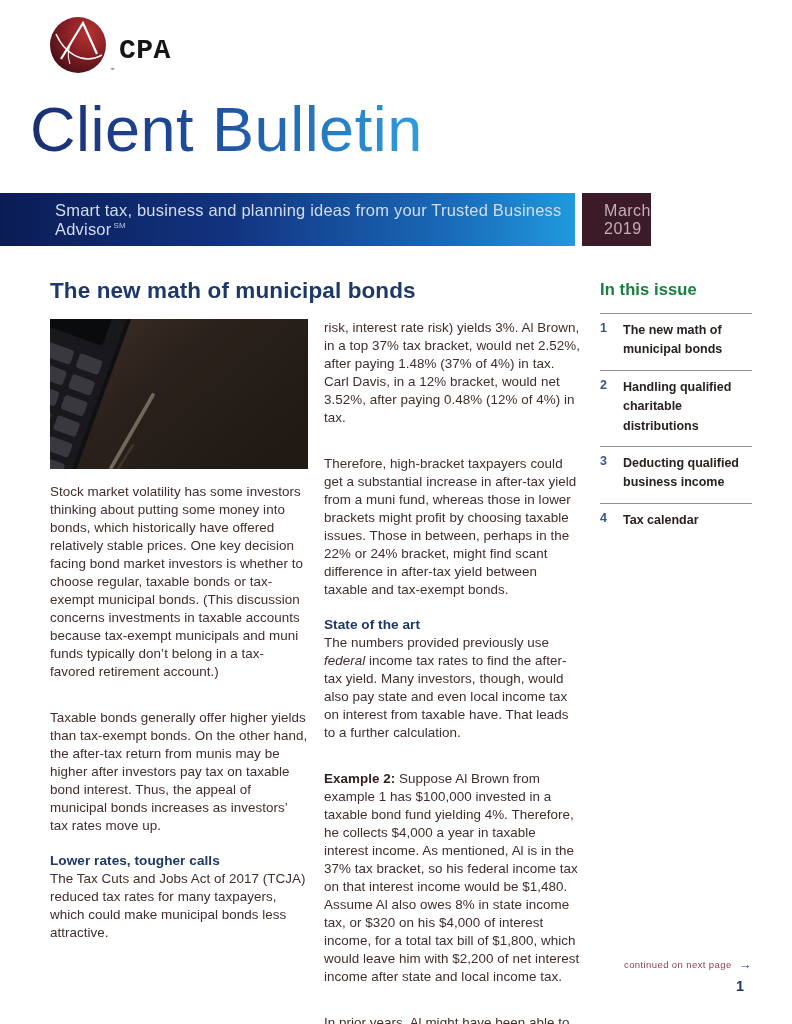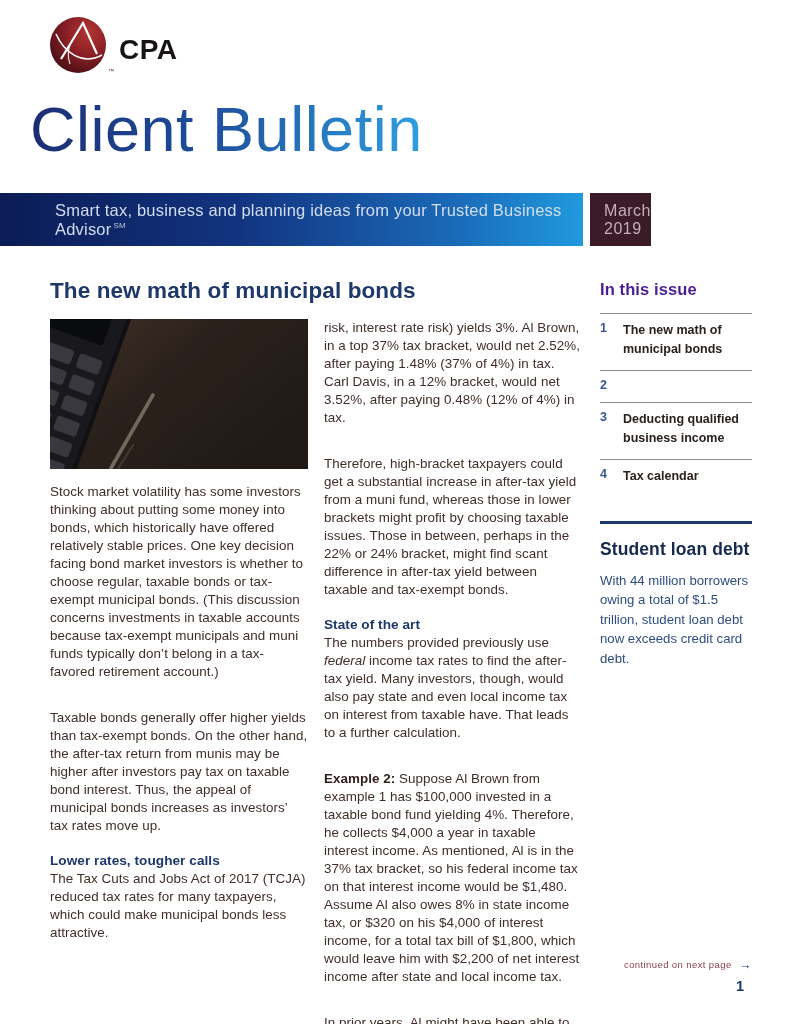--- a/index.html
+++ b/index.html
@@ -5,21 +5,21 @@
   * { margin:0; padding:0; box-sizing:border-box; }
   html,body { background:#ffffff; }
   .page {
     position:relative; width:792px; height:1024px; margin:0 auto;
     background:#ffffff; overflow:hidden;
     font-family:"Liberation Sans", sans-serif;
     -webkit-font-smoothing:antialiased;
   }
 
   
-  .logo-row { position:absolute; top:14px; left:48px; display:flex; align-items:center; }
+  .logo-row { position:absolute; top:14px; left:48px; display:flex; align-items:center;font-family:Liberation Mono, monospace; }
   .logo-mark { position:relative; width:62px; height:62px; }
   .logo-tm { position:absolute; right:-4px; bottom:2px; font-size:6px; color:#5a1520; }
   .logo-word { margin-left:9px; font-size:28px; font-weight:bold; letter-spacing:0.5px; color:#171413; margin-top:10px; }
 
   .masthead-title {
     position:absolute; top:98px; left:30px;
     font-size:63px; font-weight:300; letter-spacing:0.5px; line-height:1;
     background:linear-gradient(90deg,#1b2d72 0%, #1e4e9c 45%, #2f9fe0 100%);
     -webkit-background-clip:text; background-clip:text;
     -webkit-text-fill-color:transparent; color:#1b2d72;
@@ -30,42 +30,42 @@
   .banner-tagline {
     width:603px; height:100%;
     background:linear-gradient(90deg,#0b1c55 0%, #12337f 40%, #1a6ab8 78%, #209add 100%);
     color:#d2dcec; display:flex; align-items:center; padding-left:55px;
     font-size:16.5px; letter-spacing:0.2px;
   }
   .banner-tagline sup { font-size:8px; margin-left:2px; color:#b9c6dc; }
   .banner-gap { width:7px; height:100%; background:#ffffff; }
   .banner-date {
     flex:1; height:100%; background:#3b1b27; color:#c2b0b8;
-    display:flex; align-items:center; padding-left:14px; font-size:16px; letter-spacing:0.5px;
+    display:flex; align-items:center; padding-left:22px; font-size:16px; letter-spacing:0.5px;
   }
 
   
   .main { position:absolute; top:278px; left:50px; width:702px; display:flex; }
   .article { width:532px; }
   .article h1 { font-size:22.5px; font-weight:bold; color:#1d3869; margin-bottom:15px; letter-spacing:0.1px; }
   .cols { display:flex; gap:16px; }
   .col { width:258px; font-size:13.4px; line-height:18px; color:#412e2a; letter-spacing:0.05px; }
   .col p { margin-top:28px; }
   .col p.first { margin-top:0; }
   .col h2.subhead { font-size:13.6px; font-weight:bold; color:#1d3869; margin-top:17px; }
   .col h2.subhead + p { margin-top:0; }
   .col b { color:#33201d; }
   .col i { font-style:italic; }
 
   
   .photo { width:258px; height:150px; margin-bottom:14px; display:block; }
 
   
   .sidebar { width:152px; margin-left:18px; padding-top:2px; }
-  .sidebar h2 { font-size:16.5px; font-weight:bold; color:#4c1d95; margin-bottom:14px; letter-spacing:0.1px; }
+  .sidebar h2 { font-size:16.5px; font-weight:bold; color:#15803d; margin-bottom:14px; letter-spacing:0.1px; }
   .toc { list-style:none; }
   .toc li { display:flex; gap:9px; border-top:1px solid #8f8f8f; padding:7px 0 10px; }
   .toc .num { width:14px; flex:0 0 14px; font-size:12.5px; font-weight:bold; color:#36568e; }
   .toc .lbl { font-size:12.5px; font-weight:bold; color:#2a221f; line-height:1.55; }
   .callout { margin-top:25px; border-top:3px solid #1d3869; padding-top:15px; }
   .callout h3 { font-size:17.5px; font-weight:bold; color:#16294f; letter-spacing:0.1px; }
   .callout p { margin-top:11px; font-size:13.2px; line-height:19.5px; color:#2e4d80; }
 
   
   .continued { position:absolute; top:957px; right:40px; font-size:9.5px; color:#8c4150; letter-spacing:0.4px; }
@@ -187,35 +187,32 @@
 
     <div class="sidebar">
       <h2>In this issue</h2>
       <ul class="toc">
         <li>
           <span class="num">1</span>
           <span class="lbl">The new math of municipal bonds</span>
         </li>
         <li>
           <span class="num">2</span>
+          <span class="lbl">Handling qualified charitable distributions</span>
         </li>
         <li>
           <span class="num">3</span>
           <span class="lbl">Deducting qualified business income</span>
         </li>
         <li>
           <span class="num">4</span>
           <span class="lbl">Tax calendar</span>
         </li>
       </ul>
 
-      <div class="callout">
-        <h3>Student loan debt</h3>
-        <p>With 44 million borrowers owing a total of $1.5 trillion, student loan debt now exceeds credit card debt.</p>
-      </div>
     </div>
   </div>
 
   <div class="continued">
     <span>continued on next page</span><span class="arrow">→</span>
   </div>
   <div class="page-num">1</div>
 
 </div>
 

